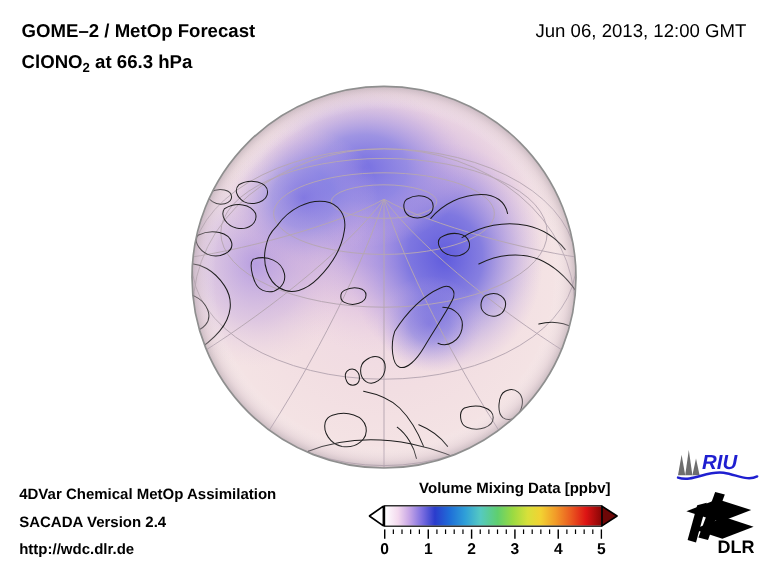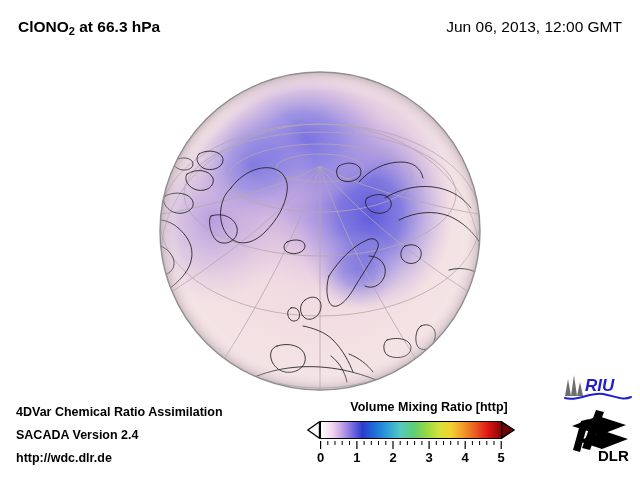--- a/index.html
+++ b/index.html
@@ -165,20 +165,21 @@
     width: 62px;
     height: 56px;
   }
 </style>
 </head>
 <body>
 
 <div id="page">
 
   <div class="hdr-left">
+    <span class="hdr-line">GOME–2 / MetOp Forecast</span>
     <span class="hdr-line"><span>ClONO</span><span class="sub">2</span><span> at 66.3 hPa</span></span>
   </div>
 
   <div class="hdr-right">
     <span class="hdr-line">Jun 06, 2013, 12:00 GMT</span>
   </div>
 
   <div id="globe-wrap">
     <svg id="globe-svg" viewBox="0 0 334 322" xmlns="http://www.w3.org/2000/svg">
       <defs>
@@ -316,27 +317,27 @@
 
         <path d="M58,146 C70,142 82,148 84,158 C86,168 76,176 66,172 C58,169 54,150 58,146 Z"></path>
       </g>
 
       <ellipse cx="167" cy="161" rx="160" ry="159" fill="url(#limbGrad)"></ellipse>
       <ellipse cx="167" cy="161" rx="160" ry="159" fill="none" stroke="#8f8f8f" stroke-width="1.4"></ellipse>
     </svg>
   </div>
 
   <div class="footer-left">
-    <span class="footer-line">4DVar Chemical Ratio Assimilation</span>
+    <span class="footer-line">4DVar Chemical MetOp Assimilation</span>
     <span class="footer-line">SACADA Version 2.4</span>
     <span class="footer-line">http://wdc.dlr.de</span>
   </div>
 
   <div id="cbar-block">
-    <div id="cbar-title">Volume Mixing Ratio [http]</div>
+    <div id="cbar-title">Volume Mixing Data [ppbv]</div>
 
     <div id="cbar-row">
       <svg id="cbar-cap-left" viewBox="0 0 13 18" xmlns="http://www.w3.org/2000/svg">
         <polygon points="12.5,0.8 12.5,17.2 0.8,9" fill="#ffffff" stroke="#000000" stroke-width="1.4" stroke-linejoin="round"></polygon>
       </svg>
 
       <div id="cbar-body"></div>
 
       <svg id="cbar-cap-right" viewBox="0 0 14 18" xmlns="http://www.w3.org/2000/svg">
         <polygon points="0.6,0.8 0.6,17.2 13.2,9" fill="#6d0707" stroke="#000000" stroke-width="1.4" stroke-linejoin="round"></polygon>

